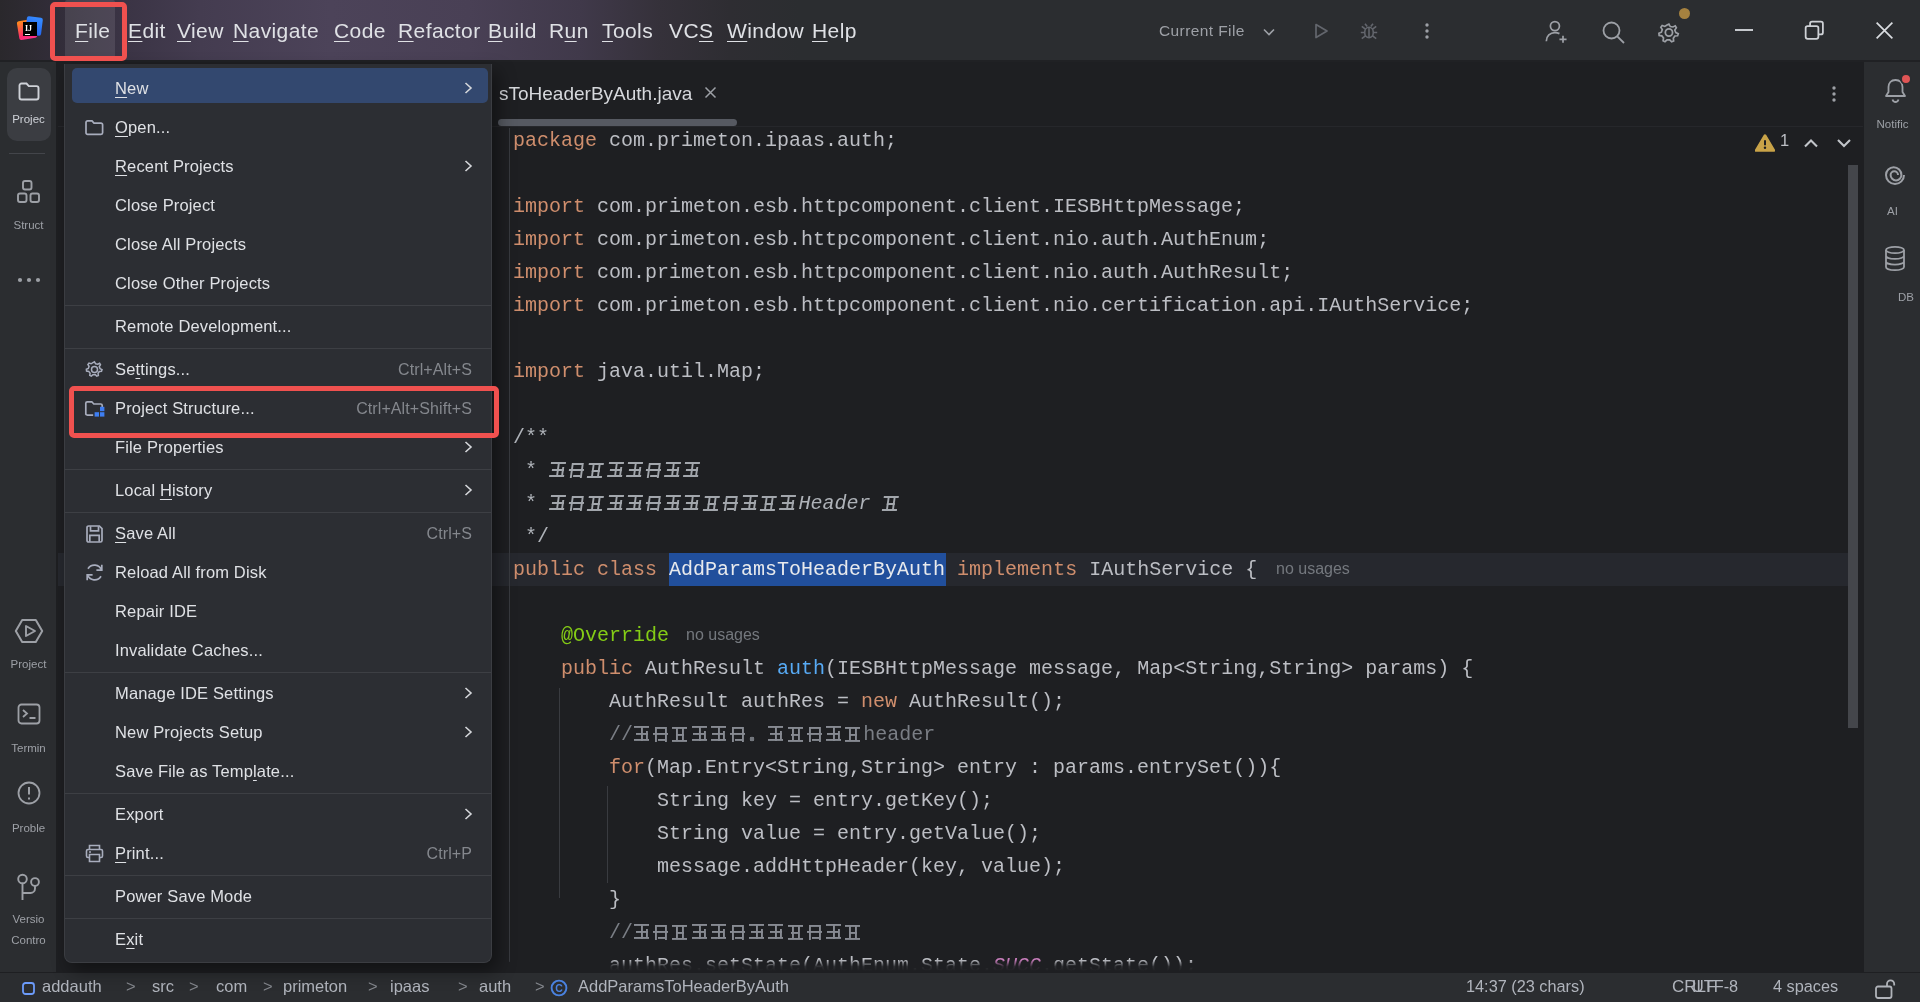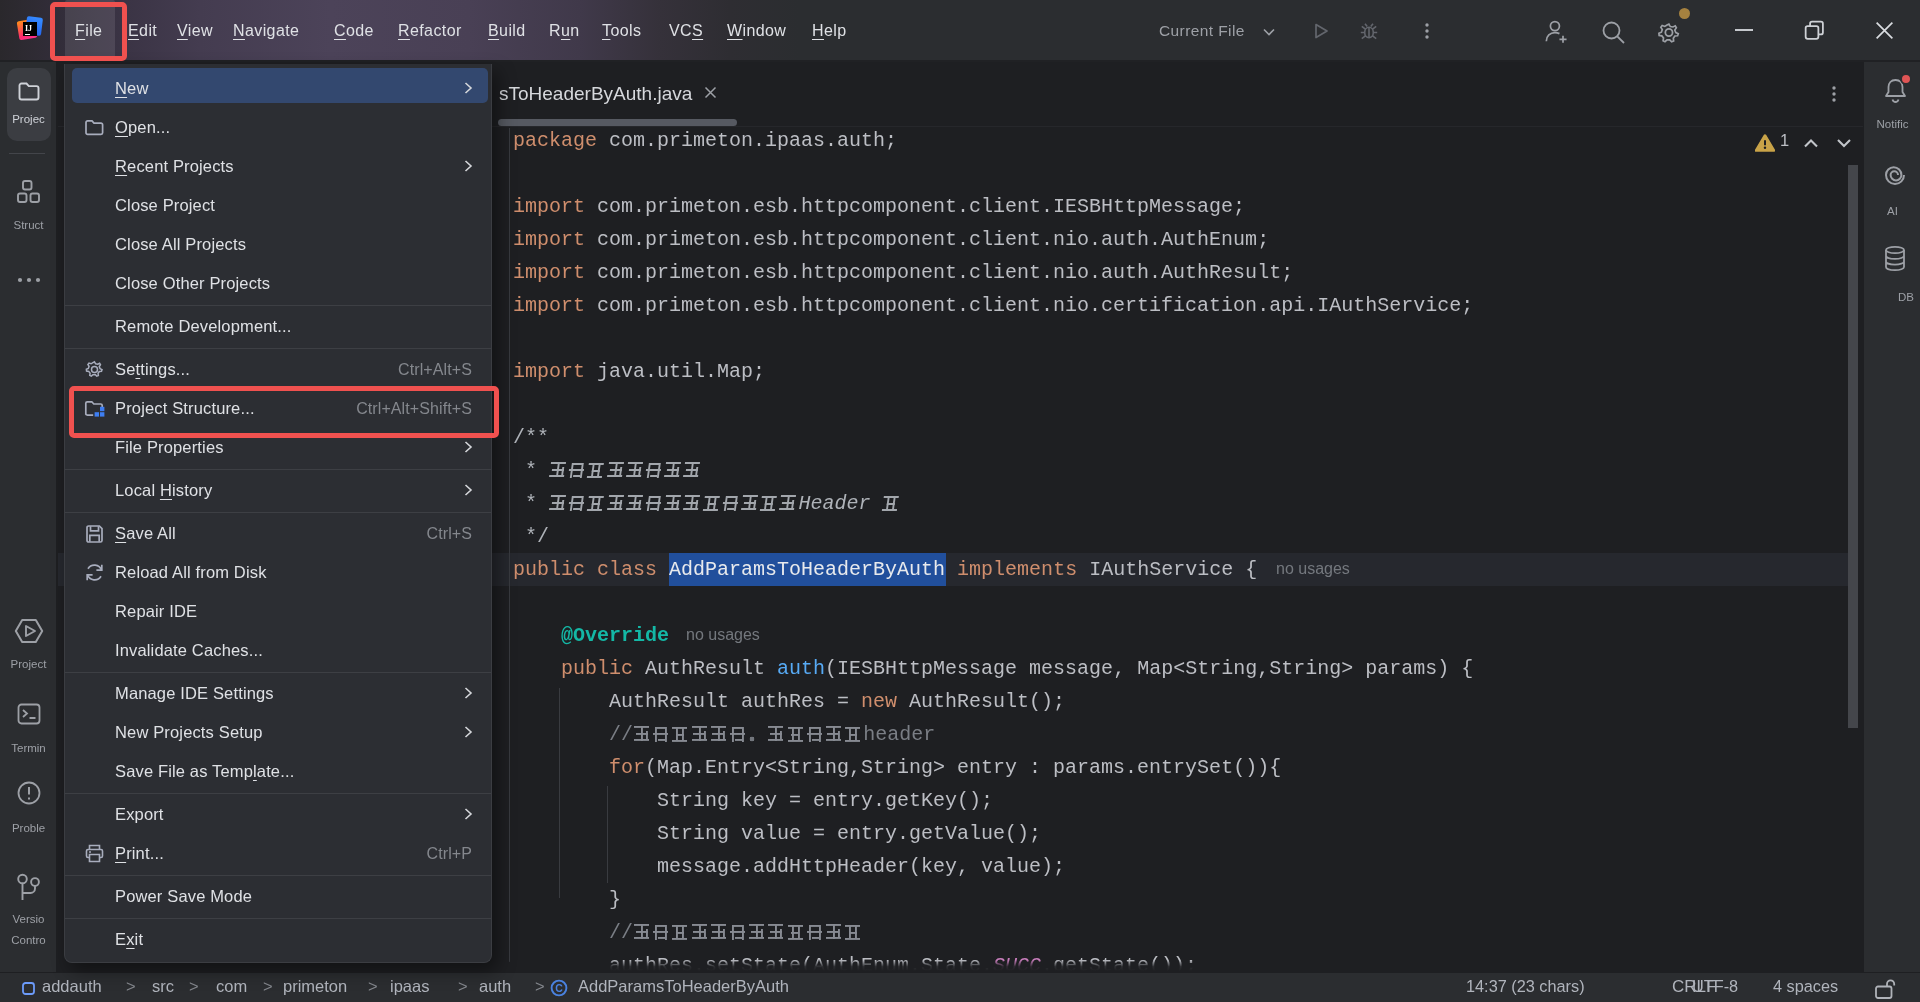--- a/index.html
+++ b/index.html
@@ -3,21 +3,21 @@
 <style>
 html,body{margin:0;padding:0;width:1920px;height:1002px;overflow:hidden;background:#1e1f22;font-family:"Liberation Sans",sans-serif;}
 *{box-sizing:border-box;}
 .abs{position:absolute;}
 
 #titlebar{position:absolute;left:0;top:0;width:1920px;height:62px;
  background:
   linear-gradient(90deg, #2a282c 0px, #352f3e 80px, #443c50 200px, #4c4359 330px, #494055 470px, #40394a 580px, #35313a 660px, #2e2d32 730px, #2b2d30 800px, #2b2d30 100%);
  border-bottom:2px solid #202124;}
 #filehover{position:absolute;left:65px;top:0px;width:50px;height:61px;border-radius:2px;background:rgba(255,255,255,.10);}
-.mm{position:absolute;top:0;height:62px;line-height:62px;color:#dfe1e5;font-size:16px;letter-spacing:.4px;}
+.mm{position:absolute;top:0;height:62px;line-height:62px;color:#dfe1e5;font-size:21px;letter-spacing:.4px;}
 .mm u{text-decoration-thickness:1px;text-underline-offset:3px;}
 .redbox{position:absolute;border:5.5px solid #f0514f;border-radius:5px;z-index:60;}
 
 #lstripe{position:absolute;left:0;top:62px;width:57px;height:910px;background:#2b2d30;border-right:1px solid #1e1f22;}
 .stripelabel{position:absolute;width:57px;text-align:center;font-size:11.5px;color:#9da0a6;white-space:nowrap;overflow:hidden;}
 #projbtn{position:absolute;left:7px;top:6px;width:44px;height:73px;background:#3b3d42;border-radius:10px;}
 
 #rstripe{position:absolute;left:1863px;top:62px;width:57px;height:910px;background:#2b2d30;border-left:1px solid #1e1f22;}
 
 #statusbar{position:absolute;left:0;top:972px;width:1920px;height:30px;background:#2b2d30;border-top:1px solid #1e1f22;color:#b0b4bc;font-size:16.5px;}
@@ -27,21 +27,21 @@
 .doc .cn{transform:skewX(-8deg);}
 .cn:nth-child(3n){background-size:15px 1.9px,1.9px 13px,15px 1.9px,1.9px 14px,8px 1.9px;background-position:1px 3px,5px 4px,1px 16px,11px 3px,4.5px 9.5px;}
 .cn:nth-child(4n+2){background-size:1.9px 15px,15px 1.9px,1.9px 15px,10px 1.9px,7px 1.9px;background-position:3px 2.5px,1px 9px,13px 2.5px,3.5px 3px,6px 15px;}
 .doc i{font-style:italic;}
 #tabbar{position:absolute;left:0;top:0;width:1805px;height:65px;border-bottom:1px solid #26272b;}
 #tabname{position:absolute;left:441px;top:0;height:65px;line-height:63px;color:#d6d8dc;font-size:19px;}
 #hthumb{position:absolute;left:440px;top:57px;width:239px;height:7px;border-radius:3.5px;background:#565961;}
 #vthumb{position:absolute;left:1790px;top:103px;width:10px;height:563px;background:#44464b;}
 .codeline{position:absolute;left:455px;white-space:pre;font-family:"Liberation Mono",monospace;font-size:20px;line-height:33px;height:33px;color:#bcbec4;}
 .kw{color:#cf8e6d;}
-.ann{color:#14b8a6;font-weight:bold;}
+.ann{color:#84cc16;}
 .mdecl{color:#57aaf5;}
 .cmt{color:#7a7e85;}
 .cmt .cn{color:#90949c;}
 .doc{color:#aeb2b8;}
 .inlay{font-family:"Liberation Sans",sans-serif;font-size:16px;color:#74787e;}
 .cn{display:inline-block;width:19.2px;height:19px;vertical-align:-3px;
  background-image:linear-gradient(currentColor,currentColor),linear-gradient(currentColor,currentColor),linear-gradient(currentColor,currentColor),linear-gradient(currentColor,currentColor),linear-gradient(currentColor,currentColor);
  background-size:15px 1.9px,12px 1.9px,15px 1.9px,1.9px 15px,1.9px 9px;
  background-position:1px 2px,2.5px 8.5px,1px 15px,8px 2px,13px 7px;
  background-repeat:no-repeat;opacity:.92;}

